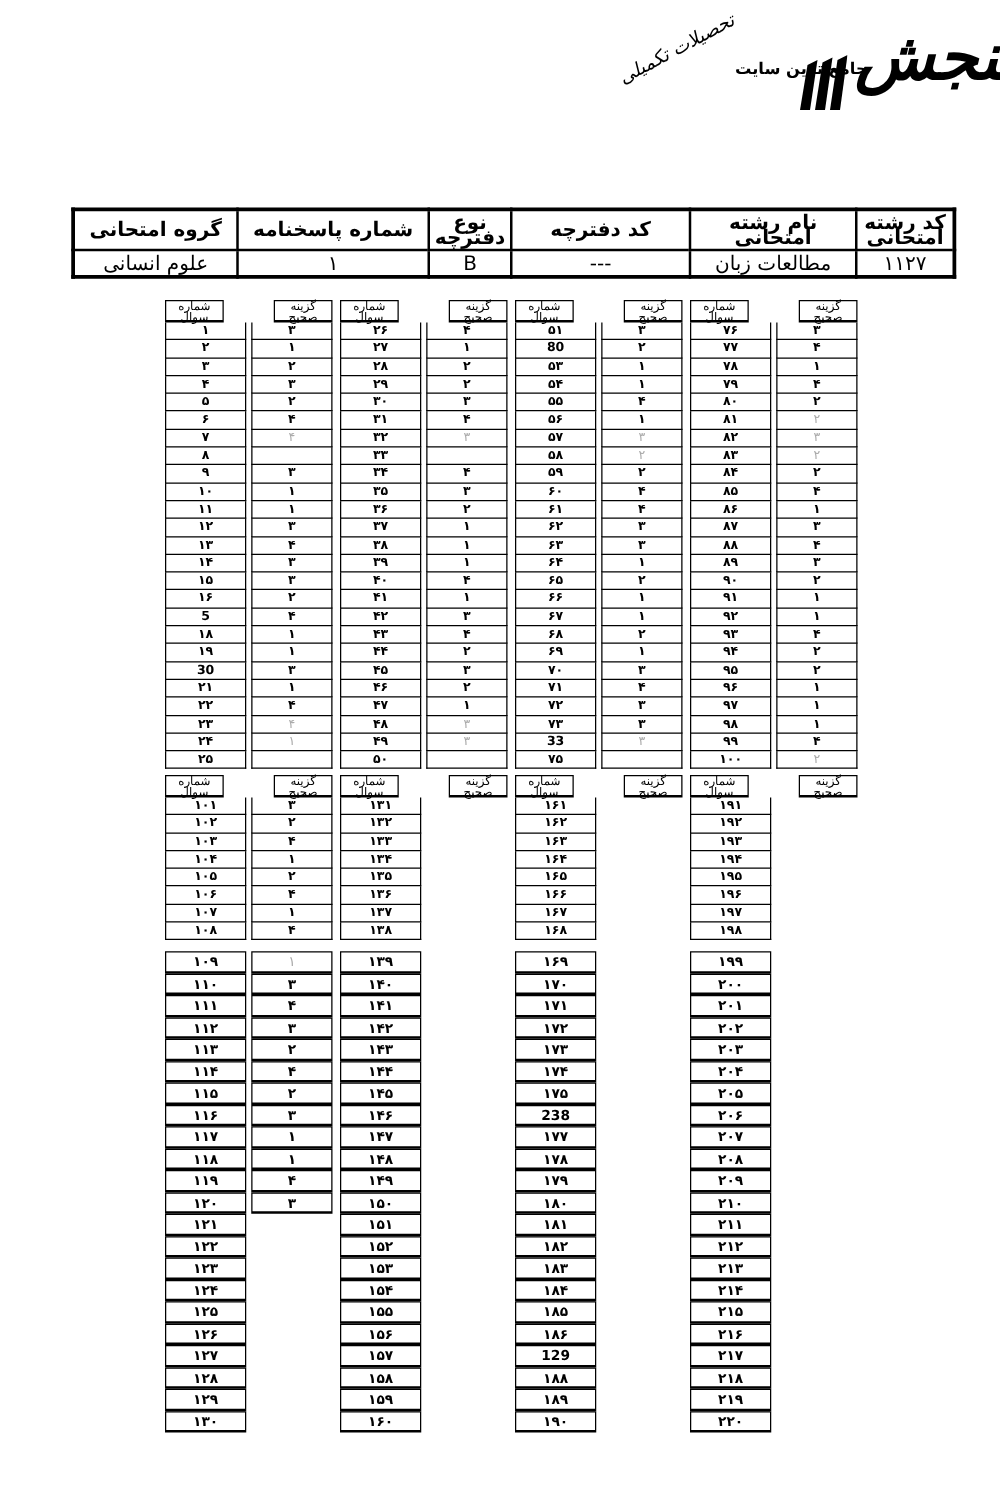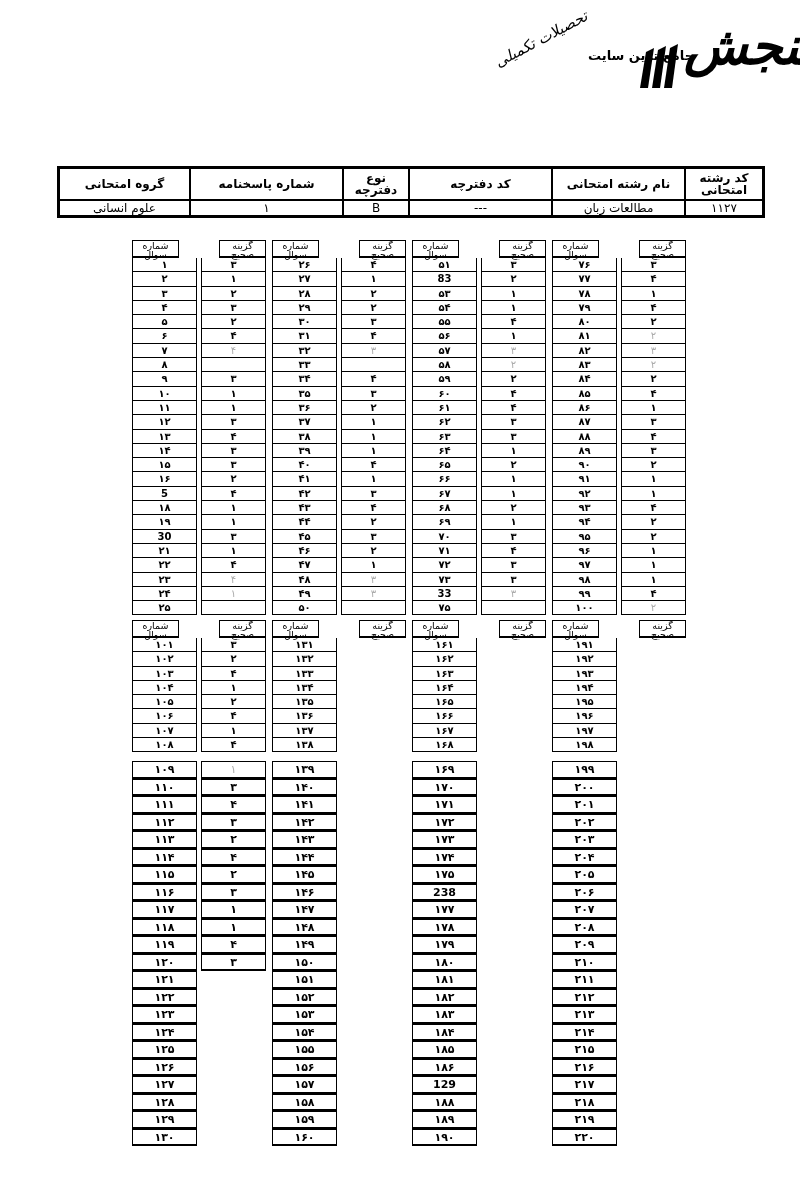--- a/index.html
+++ b/index.html
@@ -5,21 +5,21 @@
   html, body { margin:0; padding:0; background:#ffffff; }
   body { width:800px; height:1200px; position:relative; overflow:hidden; font-family:"DejaVu Sans", sans-serif; color:#000; }
   .logo { position:absolute; left:488px; top:8px; width:305px; height:80px; }
   .logo .tagline { position:absolute; left:100px; top:40px; font-size:13px; font-weight:bold; direction:rtl; white-space:nowrap; }
   .logo .script { position:absolute; left:2px; top:22px; font-family:"DejaVu Serif", serif; font-style:italic; font-size:15px; transform:rotate(-28deg); direction:rtl; white-space:nowrap; }
   .logo .brand { position:absolute; left:196px; top:12px; font-family:"DejaVu Serif", serif; font-style:italic; font-size:52px; font-weight:bold; direction:rtl; white-space:nowrap; line-height:1; }
   .logo .bars { position:absolute; left:152px; top:36px; width:38px; height:46px; }
 
   table { border-collapse:collapse; }
   .info { position:absolute; left:57px; top:166px; width:708px; border:3px solid #000; direction:rtl; }
-  .info td { border:2px solid #000; text-align:center; font-size:12px; padding:0 3px; }
+  .info td { border:2px solid #000; text-align:center; font-size:16px; padding:0 3px; }
   .info tr.h td { height:30px; font-weight:bold; line-height:12px; }
   .info tr.v td { height:14px;margin-left:24px; }
 
   .blk { position:absolute; left:132px; width:558px; }
   .pair { position:absolute; top:0; width:134px; }
   .pair .hd { display:flex; height:18px;gap:36px; }
   .pair .hd div { width:65px; border:1px solid #000; border-bottom:2px solid #000; font-size:9.5px; line-height:8.5px; text-align:center; font-weight:normal; direction:rtl; padding-top:1px; box-sizing:border-box; height:18px; }
   .pair .hd div + div { margin-left:4px; }
   .row { display:flex; }
   .row div { width:65px; box-sizing:border-box; border:1px solid #000; border-top:none; text-align:center; font-size:10px; font-weight:bold; overflow:hidden; }
@@ -280,21 +280,21 @@
     <div class="pair" style="left: 280px;">
       <div class="hd">
         <div>شماره سوال</div>
         <div>گزینه صحیح</div>
       </div>
       <div class="row r1">
         <div class="q">۵۱</div>
         <div class="a">۳</div>
       </div>
       <div class="row r1">
-        <div class="q">83</div>
+        <div class="q">80</div>
         <div class="a">۲</div>
       </div>
       <div class="row r1">
         <div class="q">۵۳</div>
         <div class="a">۱</div>
       </div>
       <div class="row r1">
         <div class="q">۵۴</div>
         <div class="a">۱</div>
       </div>

